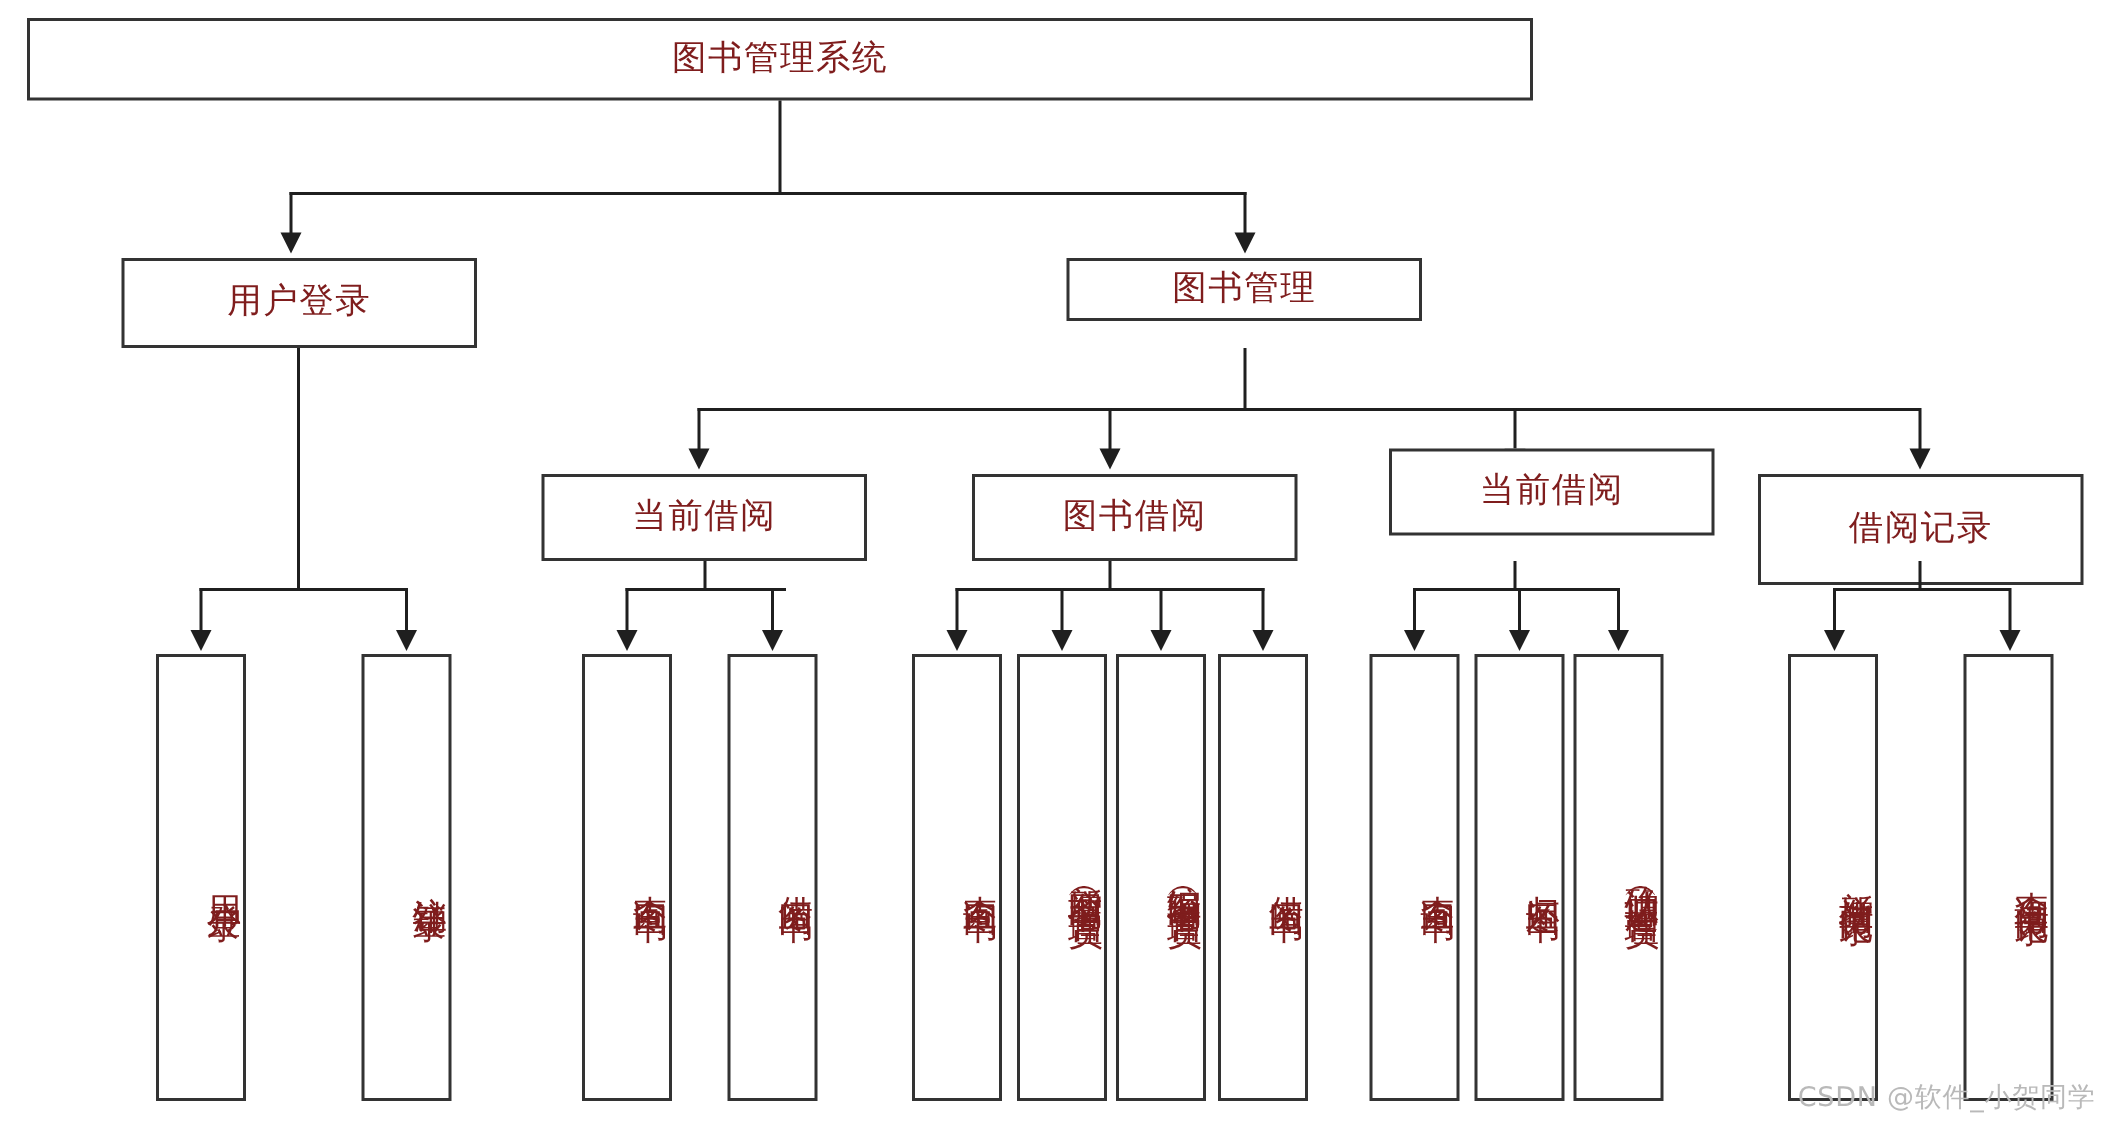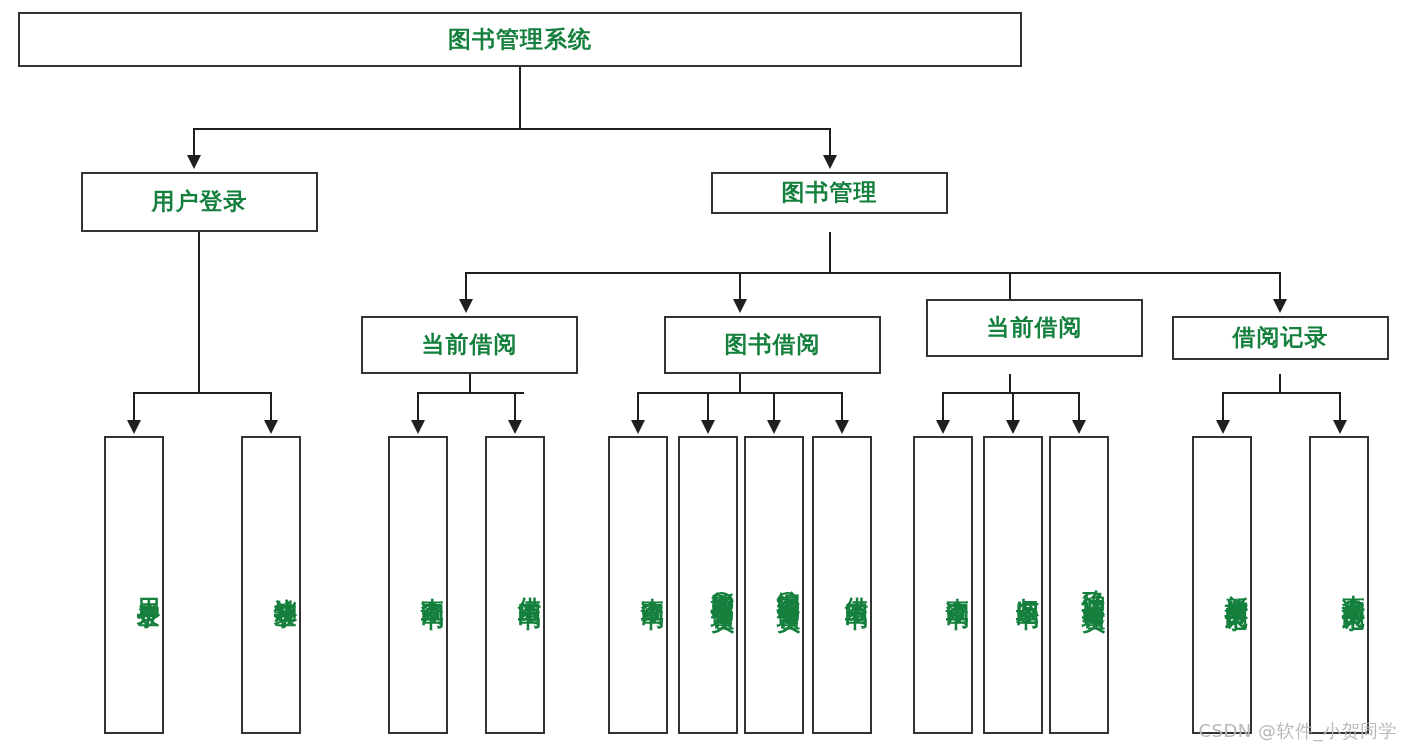--- a/index.html
+++ b/index.html
@@ -18,23 +18,22 @@
     overflow: hidden;
   }
   .node {
     position: absolute;
     box-sizing: border-box;
     border: 2px solid #333333;
     background: #ffffff;
     display: flex;
     align-items: center;
     justify-content: center;
-    color: #15803d;
+    color: #7f1d1d;
     letter-spacing: 1px;
-    font-weight: bold;
   }
   .node.horiz {
     font-size: 23px;
     line-height: 1.1;
     white-space: nowrap;
   }
   .node.vert {
     writing-mode: vertical-rl;
     text-orientation: upright;
     font-size: 23px;
@@ -114,27 +113,27 @@
   <div class="edge v" style="left:739px; top:272px; height:28px;"></div>
   <div class="arrow" style="left:733px; top:299px;"></div>
   <div class="edge v" style="left:1009px; top:272px; height:28px;"></div>
   <div class="arrow" style="left:1003px; top:299px;"></div>
   <div class="edge v" style="left:1279px; top:272px; height:28px;"></div>
   <div class="arrow" style="left:1273px; top:299px;"></div>
 
   <div class="node horiz" style="left:361px; top:316px; width:217px; height:58px;">
     <span>当前借阅</span>
   </div>
-  <div class="node horiz" style="left:664px; top:316px; width:217px; height:58px;">
+  <div class="node horiz" style="left:648px; top:316px; width:217px; height:58px;">
     <span>图书借阅</span>
   </div>
   <div class="node horiz" style="left:902px; top:299px; width:217px; height:58px;margin-left:24px;">
     <span>当前借阅</span>
   </div>
-  <div class="node horiz" style="left:1172px; top:316px; width:217px; height:44px;">
+  <div class="node horiz" style="left:1172px; top:316px; width:217px; height:74px;">
     <span>借阅记录</span>
   </div>
 
   <div class="edge v" style="left:469px; top:374px; height:19px;"></div>
   <div class="edge h" style="left:417px; top:392px; width:107px;"></div>
   <div class="edge v" style="left:417px; top:392px; height:28px;"></div>
   <div class="arrow" style="left:411px; top:420px;"></div>
   <div class="edge v" style="left:514px; top:392px; height:28px;"></div>
   <div class="arrow" style="left:508px; top:420px;"></div>
 

